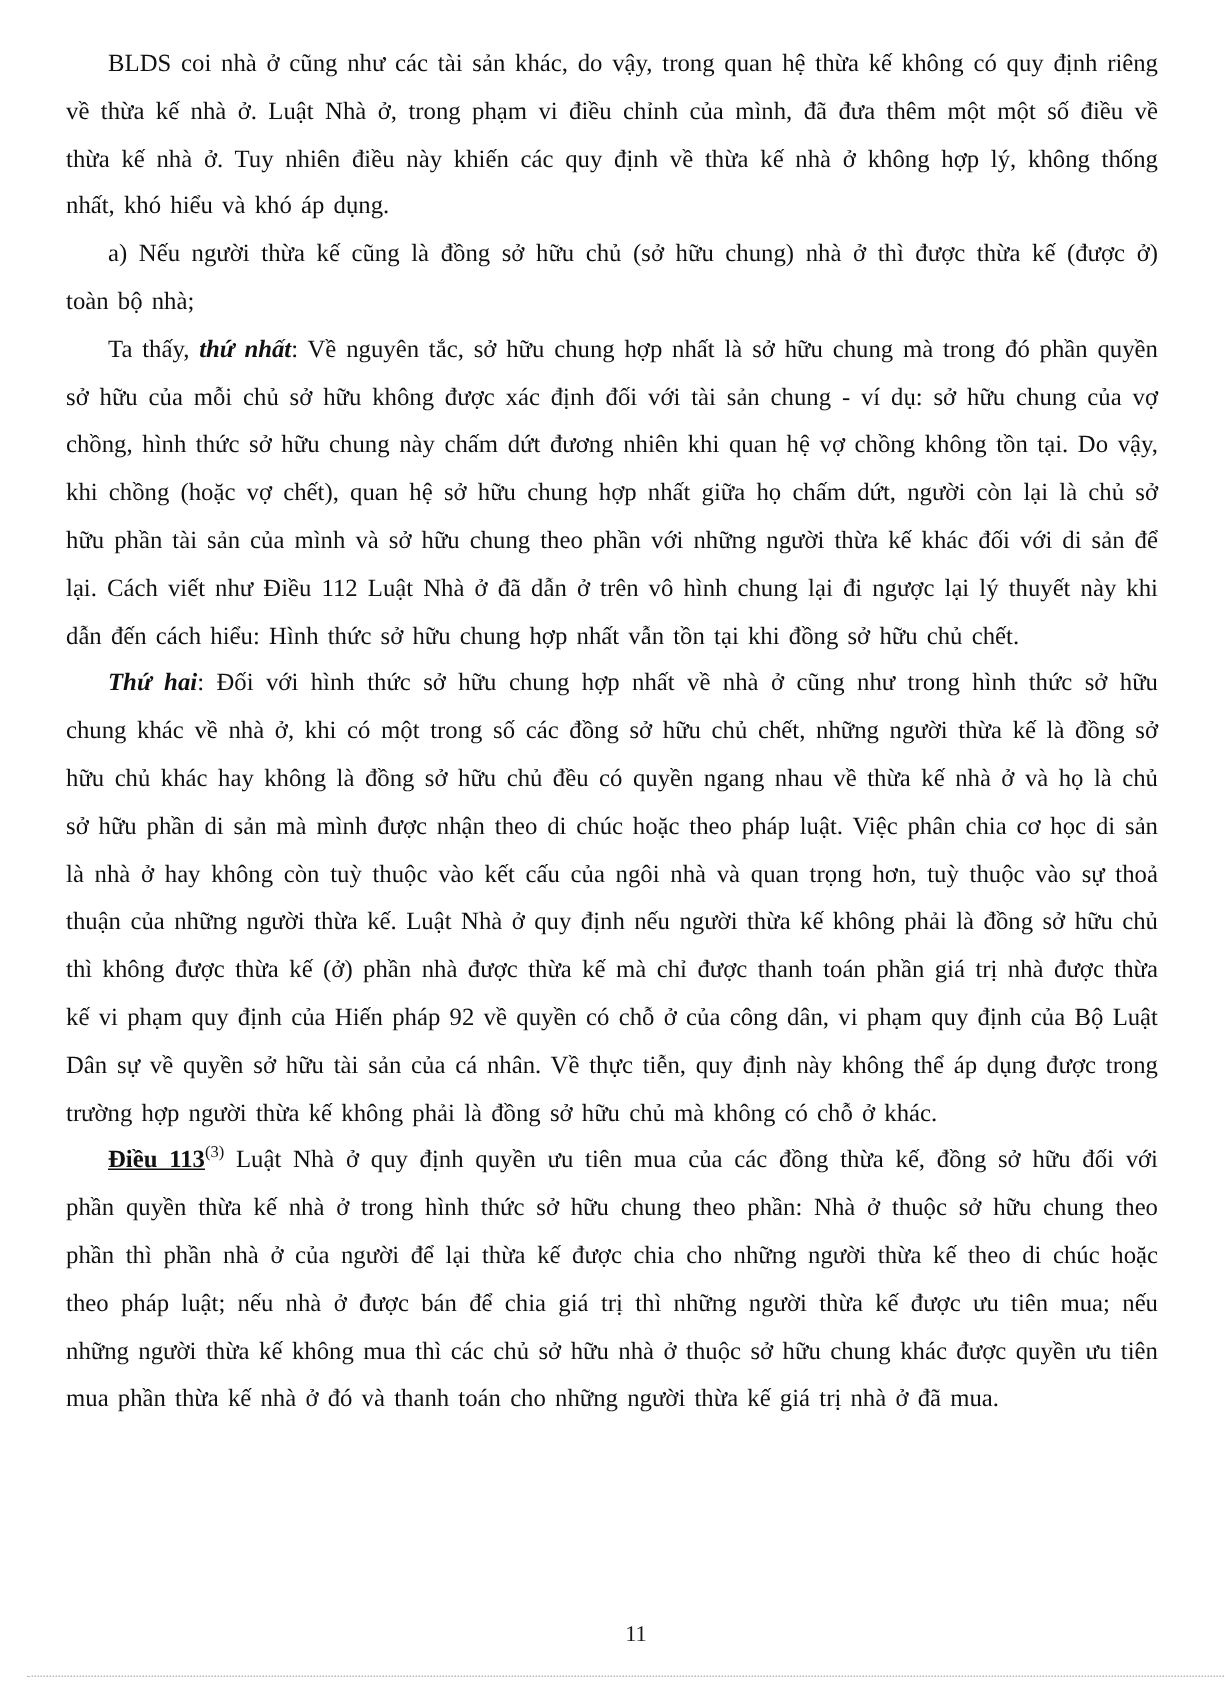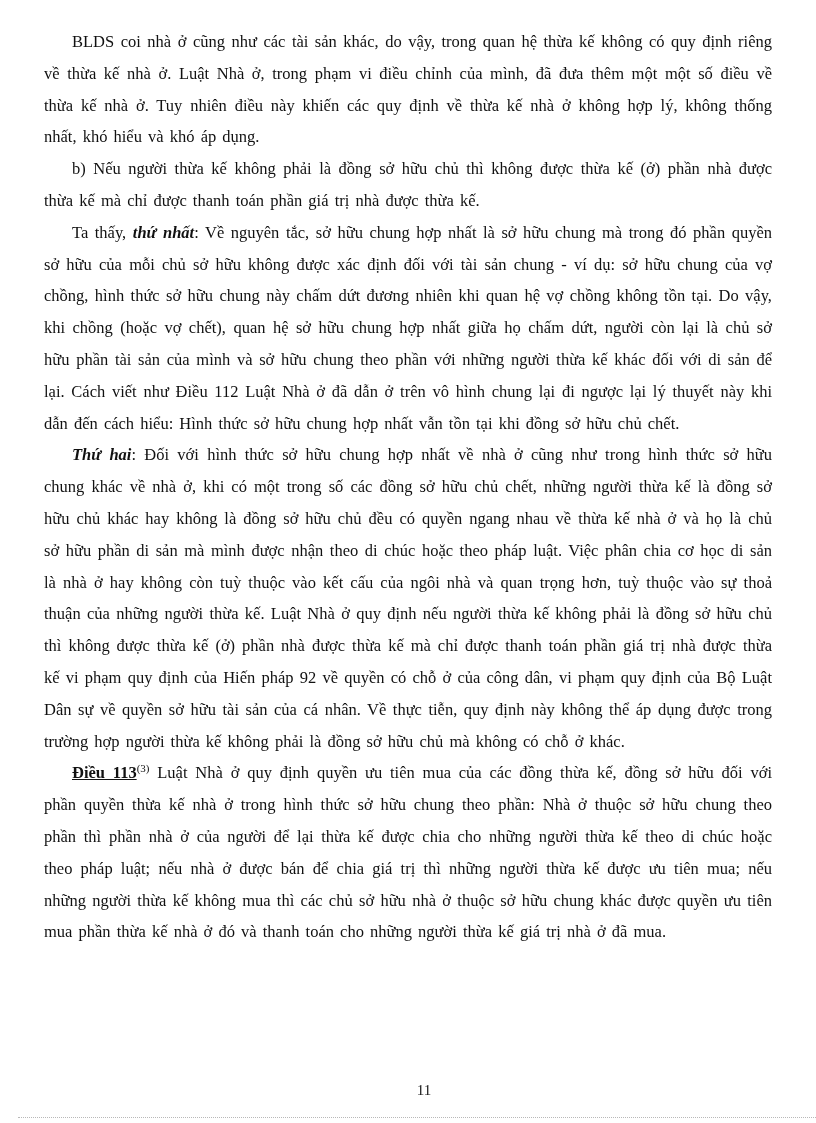--- a/index.html
+++ b/index.html
@@ -53,20 +53,20 @@
     border-bottom: 1px dotted #b8b8b8;
     height: 0;
   }
 </style>
 </head>
 <body>
 
 <div class="page">
   <div class="doc-body">
       <p class="para"><span>BLDS coi nhà ở cũng như các tài sản khác, do vậy, trong quan hệ thừa kế không có quy định riêng về thừa kế nhà ở. Luật Nhà ở, trong phạm vi điều chỉnh của mình, đã đưa thêm một một số điều về thừa kế nhà ở. Tuy nhiên điều này khiến các quy định về thừa kế nhà ở không hợp lý, không thống nhất, khó hiểu và khó áp dụng.</span></p>
-      <p class="para"><span>b) Nếu người thừa kế không phải là đồng sở hữu chủ thì không được thừa kế (ở) phần nhà được thừa kế mà chỉ được thanh toán phần giá trị nhà được thừa kế.</span></p>
+      <p class="para"><span>a) Nếu người thừa kế cũng là đồng sở hữu chủ (sở hữu chung) nhà ở thì được thừa kế (được ở) toàn bộ nhà;</span></p>
       <p class="para"><span>Ta thấy, </span><span style="font-weight: bold; font-style: italic;">thứ nhất</span><span>: Về nguyên tắc, sở hữu chung hợp nhất là sở hữu chung mà trong đó phần quyền sở hữu của mỗi chủ sở hữu không được xác định đối với tài sản chung - ví dụ: sở hữu chung của vợ chồng, hình thức sở hữu chung này chấm dứt đương nhiên khi quan hệ vợ chồng không tồn tại. Do vậy, khi chồng (hoặc vợ chết), quan hệ sở hữu chung hợp nhất giữa họ chấm dứt, người còn lại là chủ sở hữu phần tài sản của mình và sở hữu chung theo phần với những người thừa kế khác đối với di sản để lại. Cách viết như Điều 112 Luật Nhà ở đã dẫn ở trên vô hình chung lại đi ngược lại lý thuyết này khi dẫn đến cách hiểu: Hình thức sở hữu chung hợp nhất vẫn tồn tại khi đồng sở hữu chủ chết.</span></p>
       <p class="para"><span style="font-weight: bold; font-style: italic;">Thứ  hai</span><span>: Đối với hình thức sở hữu chung hợp nhất về nhà ở cũng như trong hình thức sở hữu chung khác về nhà ở, khi có một trong số các đồng sở hữu chủ chết, những người thừa kế là đồng sở hữu chủ khác hay không là đồng sở hữu chủ đều có quyền ngang nhau về thừa kế nhà ở và họ là chủ sở hữu phần di sản mà mình được nhận theo di chúc hoặc theo pháp luật. Việc phân chia cơ học di sản là nhà ở hay không còn tuỳ thuộc vào kết cấu của ngôi nhà và quan trọng hơn, tuỳ thuộc vào sự thoả thuận của những người thừa kế. Luật Nhà ở quy định nếu người thừa kế không phải là đồng sở hữu chủ thì không được thừa kế (ở) phần nhà được thừa kế mà chỉ được thanh toán phần giá trị nhà được thừa kế vi phạm quy định của Hiến pháp 92 về quyền có chỗ ở của công dân, vi phạm quy định của Bộ Luật Dân sự về quyền sở hữu tài sản của cá nhân. Về thực tiễn, quy định này không thể áp dụng được trong trường hợp người thừa kế không phải là đồng sở hữu chủ mà  không có chỗ ở khác.</span></p>
       <p class="para"><span style="font-weight: bold; text-decoration: underline;">Điều 113</span><sup>(3)</sup><span> Luật Nhà ở quy định quyền ưu tiên mua của các đồng thừa kế, đồng sở hữu đối với phần quyền thừa kế nhà ở trong hình thức sở hữu chung theo phần: Nhà ở thuộc sở hữu chung theo phần thì phần nhà ở của người để lại thừa kế được chia cho những người thừa kế theo di chúc hoặc theo pháp luật; nếu nhà ở được bán để chia giá trị thì những người thừa kế được ưu tiên mua; nếu những người thừa kế không mua thì các chủ sở hữu nhà ở thuộc sở hữu chung khác được quyền ưu tiên mua phần thừa kế nhà ở đó và thanh toán cho những người thừa kế giá trị nhà ở đã mua.</span></p>
     </div>
   <div class="page-footer">11</div>
   <div class="footer-divider"></div>
 </div>
 
 </body></html>

